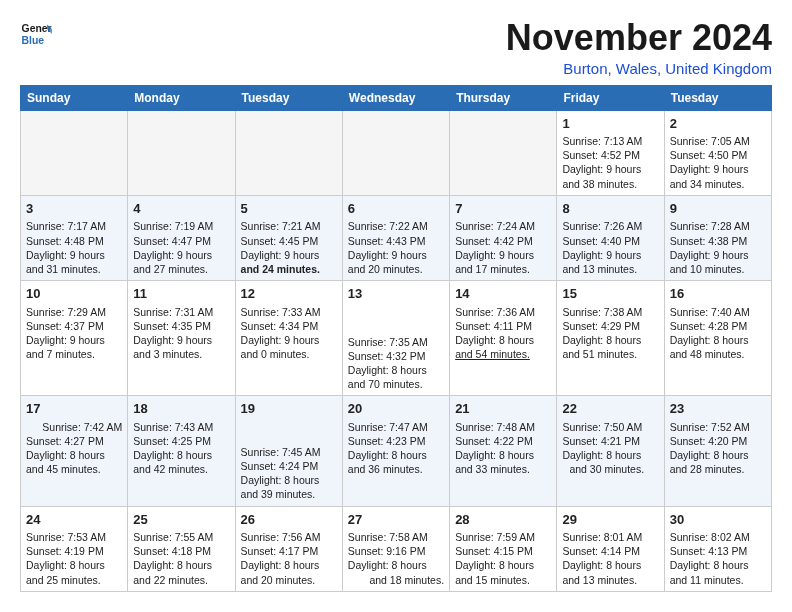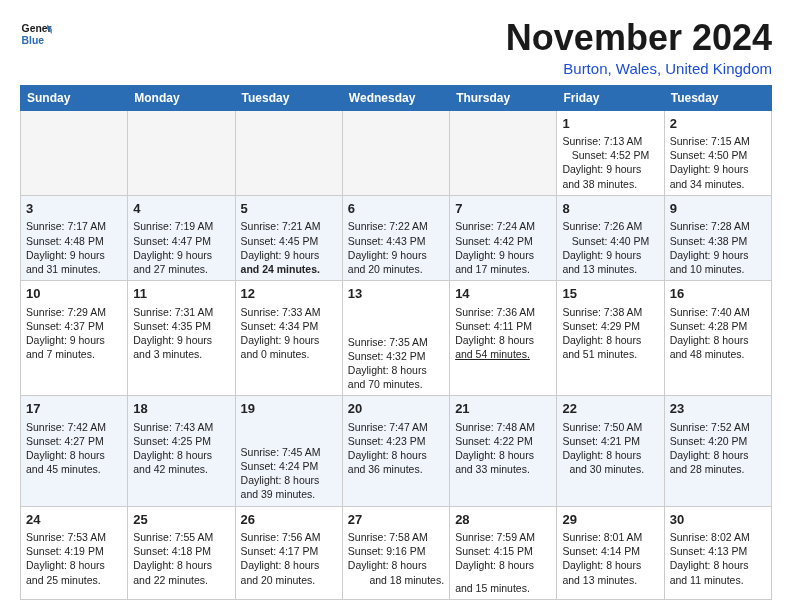--- a/index.html
+++ b/index.html
@@ -119,27 +119,27 @@
     <tbody id="calendar-body">
     <tr>
           <td class="empty"></td>
           <td class="empty"></td>
           <td class="empty"></td>
           <td class="empty"></td>
           <td class="empty"></td>
           <td>
             <span class="day-num">1</span>
             <span style="display: block;">Sunrise: 7:13 AM</span>
-            <span style="display: block; text-align: center;">Sunset: 4:52 PM</span>
+            <span style="display: block;">Sunset: 4:52 PM</span>
             <span style="display: block;">Daylight: 9 hours</span>
             <span style="display: block;">and 38 minutes.</span>
           </td>
           <td>
             <span class="day-num">2</span>
-            <span style="display: block;">Sunrise: 7:15 AM</span>
+            <span style="display: block;">Sunrise: 7:05 AM</span>
             <span style="display: block;">Sunset: 4:50 PM</span>
             <span style="display: block;">Daylight: 9 hours</span>
             <span style="display: block;">and 34 minutes.</span>
           </td>
         </tr>
         <tr>
           <td>
             <span class="day-num">3</span>
             <span style="display: block;">Sunrise: 7:17 AM</span>
             <span style="display: block;">Sunset: 4:48 PM</span>
@@ -170,21 +170,21 @@
           <td>
             <span class="day-num">7</span>
             <span style="display: block;">Sunrise: 7:24 AM</span>
             <span style="display: block;">Sunset: 4:42 PM</span>
             <span style="display: block;">Daylight: 9 hours</span>
             <span style="display: block;">and 17 minutes.</span>
           </td>
           <td>
             <span class="day-num">8</span>
             <span style="display: block;">Sunrise: 7:26 AM</span>
-            <span style="display: block; text-align: center;">Sunset: 4:40 PM</span>
+            <span style="display: block;">Sunset: 4:40 PM</span>
             <span style="display: block;">Daylight: 9 hours</span>
             <span style="display: block;">and 13 minutes.</span>
           </td>
           <td>
             <span class="day-num">9</span>
             <span style="display: block;">Sunrise: 7:28 AM</span>
             <span style="display: block;">Sunset: 4:38 PM</span>
             <span style="display: block;">Daylight: 9 hours</span>
             <span style="display: block;">and 10 minutes.</span>
           </td>
@@ -236,21 +236,21 @@
             <span class="day-num">16</span>
             <span style="display: block;">Sunrise: 7:40 AM</span>
             <span style="display: block;">Sunset: 4:28 PM</span>
             <span style="display: block;">Daylight: 8 hours</span>
             <span style="display: block;">and 48 minutes.</span>
           </td>
         </tr>
         <tr>
           <td>
             <span class="day-num">17</span>
-            <span style="display: block;">Sunrise: 7:42 AM</span>
+            <span style="display: block; text-align: right;">Sunrise: 7:42 AM</span>
             <span style="display: block;">Sunset: 4:27 PM</span>
             <span style="display: block;">Daylight: 8 hours</span>
             <span style="display: block;">and 45 minutes.</span>
           </td>
           <td>
             <span class="day-num">18</span>
             <span style="display: block;">Sunrise: 7:43 AM</span>
             <span style="display: block;">Sunset: 4:25 PM</span>
             <span style="display: block;">Daylight: 8 hours</span>
             <span style="display: block;">and 42 minutes.</span>
@@ -318,21 +318,21 @@
             <span style="display: block;">Sunrise: 7:58 AM</span>
             <span style="display: block;">Sunset: 9:16 PM</span>
             <span style="display: block;">Daylight: 8 hours</span>
             <span style="display: block; text-align: right;">and 18 minutes.</span>
           </td>
           <td>
             <span class="day-num">28</span>
             <span style="display: block;">Sunrise: 7:59 AM</span>
             <span style="display: block;">Sunset: 4:15 PM</span>
             <span style="display: block;">Daylight: 8 hours</span>
-            <span style="display: block; margin-top: 8px;">and 15 minutes.</span>
+            <span style="display: block;">and 15 minutes.</span>
           </td>
           <td>
             <span class="day-num">29</span>
             <span style="display: block;">Sunrise: 8:01 AM</span>
             <span style="display: block;">Sunset: 4:14 PM</span>
             <span style="display: block;">Daylight: 8 hours</span>
             <span style="display: block;">and 13 minutes.</span>
           </td>
           <td>
             <span class="day-num">30</span>

